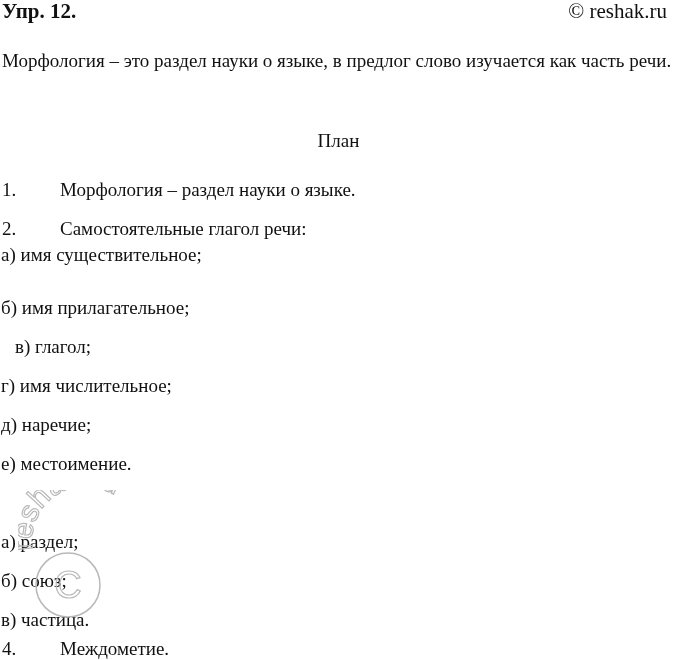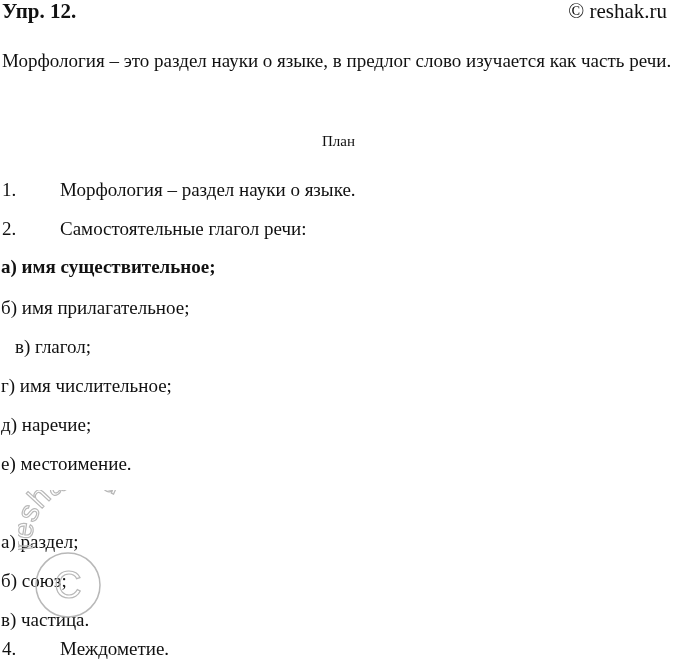--- a/index.html
+++ b/index.html
@@ -50,21 +50,21 @@
       font-size: 19px;
       line-height: 39px;
       top: 41px;
     }
     .plan-title {
       position: absolute;
       left: 0;
       width: 677px;
       text-align: center;
       top: 130px;
-      font-size: 15px;
+      font-size: 19px;
       line-height: 22px;
     }
     .num {
       display: inline-block;
       width: 58px;
     }
     .watermark {
       position: absolute;
       left: 18px;
       top: 490px;
@@ -83,21 +83,21 @@
   <div class="para">Морфология – это раздел науки о языке, в предлог слово изучается как часть речи.</div>
 
   <div class="plan-title">План</div>
 
   <div class="line" style="left:2px; top:179px;">
     <span class="num">1.</span><span>Морфология – раздел науки о языке.</span>
   </div>
   <div class="line" style="left:2px; top:218px;">
     <span class="num">2.</span><span>Самостоятельные глагол речи:</span>
   </div>
-  <div class="line" style="left:1px; top:256px;font-weight:bold;">а) имя существительное;</div>
+  <div class="line" style="left:1px; top:244px;">а) имя существительное;</div>
   <div class="line" style="left:1px; top:297px;">б) имя прилагательное;</div>
   <div class="line" style="left:1px; top:336px;padding-left:14px;">в) глагол;</div>
   <div class="line" style="left:1px; top:375px;">г) имя числительное;</div>
   <div class="line" style="left:1px; top:453px;">е) местоимение.</div>
   <div class="line" style="left:1px; top:414px;">д) наречие;</div>
   <div class="line" style="left:1px; top:531px;">а) раздел;</div>
   <div class="line" style="left:1px; top:570px;">б) союз;</div>
   <div class="line" style="left:1px; top:609px;">в) частица.</div>
   <div class="line" style="left:2px; top:638px;">
     <span class="num">4.</span><span>Междометие.</span>

